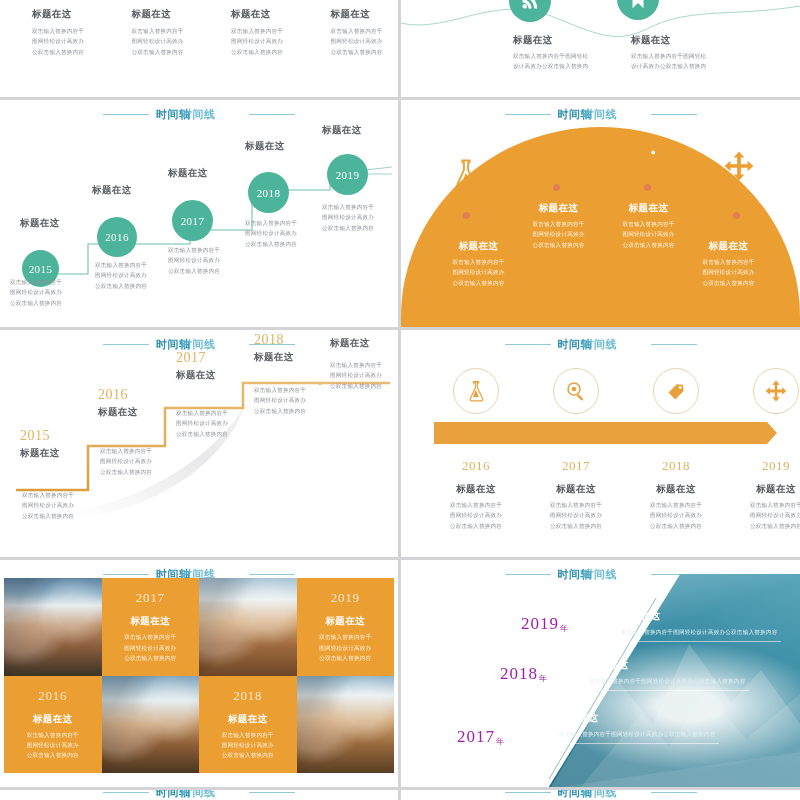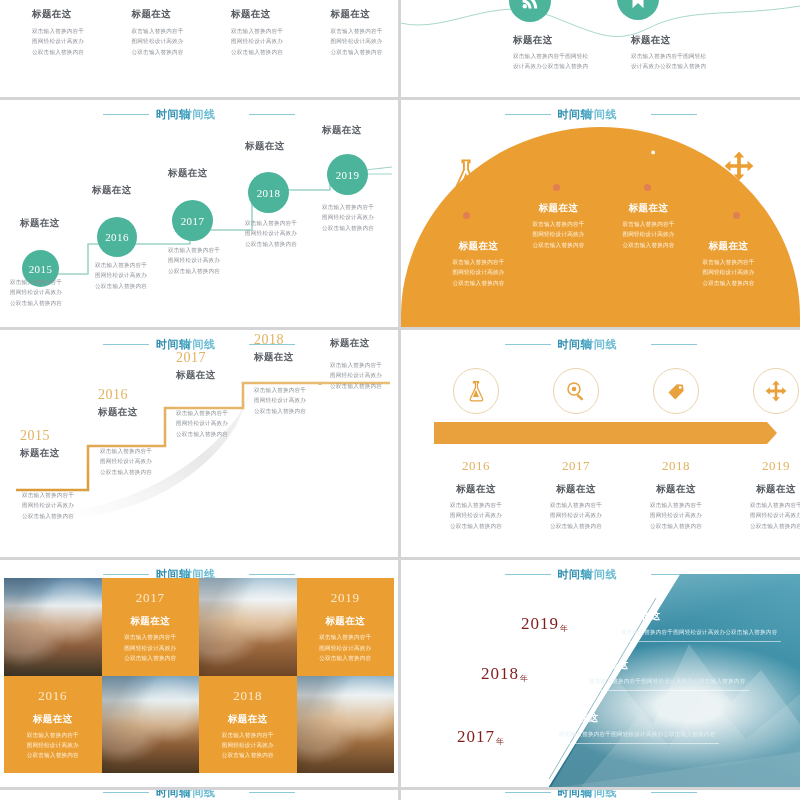--- a/index.html
+++ b/index.html
@@ -203,21 +203,21 @@
     clip-path: polygon(37% 100%, 70% 0%, 100% 0%, 100% 100%);
     pointer-events: none;
   }
   .s8-diag {
     position: absolute; left: 0; top: 14px; width: 399px; height: 213px;
     pointer-events: none;
   }
   .s8-year {
     position: absolute;
     font-family: "Liberation Serif", serif;
-    font-size: 17px; color: #7f1d1d; letter-spacing: 1px;
+    font-size: 17px; color: #a21caf; letter-spacing: 1px;
   }
   .s8-year sub {
     font-size: 8px; vertical-align: baseline; position: relative; top: 2px;
     margin-left: 1px;
   }
   .s8-blk { position: absolute; }
   .s8-blk .t-title { color: #ffffff; margin-bottom: 4px; }
   .s8-blk .t-body { color: #e4f1f5; }
   .s8-blk .rule { height: 1px; background: rgba(255,255,255,.55); margin-top: 4px; }
 
@@ -711,21 +711,21 @@
         <path d="M180 213 L240 140 L268 172 L305 118 L345 165 L399 120 L399 213 Z" fill="#ffffff" opacity=".12"></path>
         <path d="M160 213 L399 178 L399 213 Z" fill="#ffffff" opacity=".10"></path>
       </svg>
       <svg class="s8-diag" viewBox="0 0 399 213">
         <line x1="148" y1="205" x2="255" y2="24" stroke="#8fb9c6" stroke-width="1"></line>
       </svg>
 
       <div class="s8-year" style="left:120px; top:54px;">
         <span>2019</span><sub>年</sub>
       </div>
-      <div class="s8-year" style="left:80px; top:104px;">
+      <div class="s8-year" style="left:99px; top:104px;">
         <span>2018</span><sub>年</sub>
       </div>
       <div class="s8-year" style="left:56px; top:167px;">
         <span>2017</span><sub>年</sub>
       </div>
 
       <div class="s8-blk" style="left:220px; top:50px; width:160px;">
         <div class="t-title">标题在这</div>
         <div class="t-body">双击输入替换内容千图网轻松设计高效办公双击输入替换内容</div>
         <div class="rule"></div>

